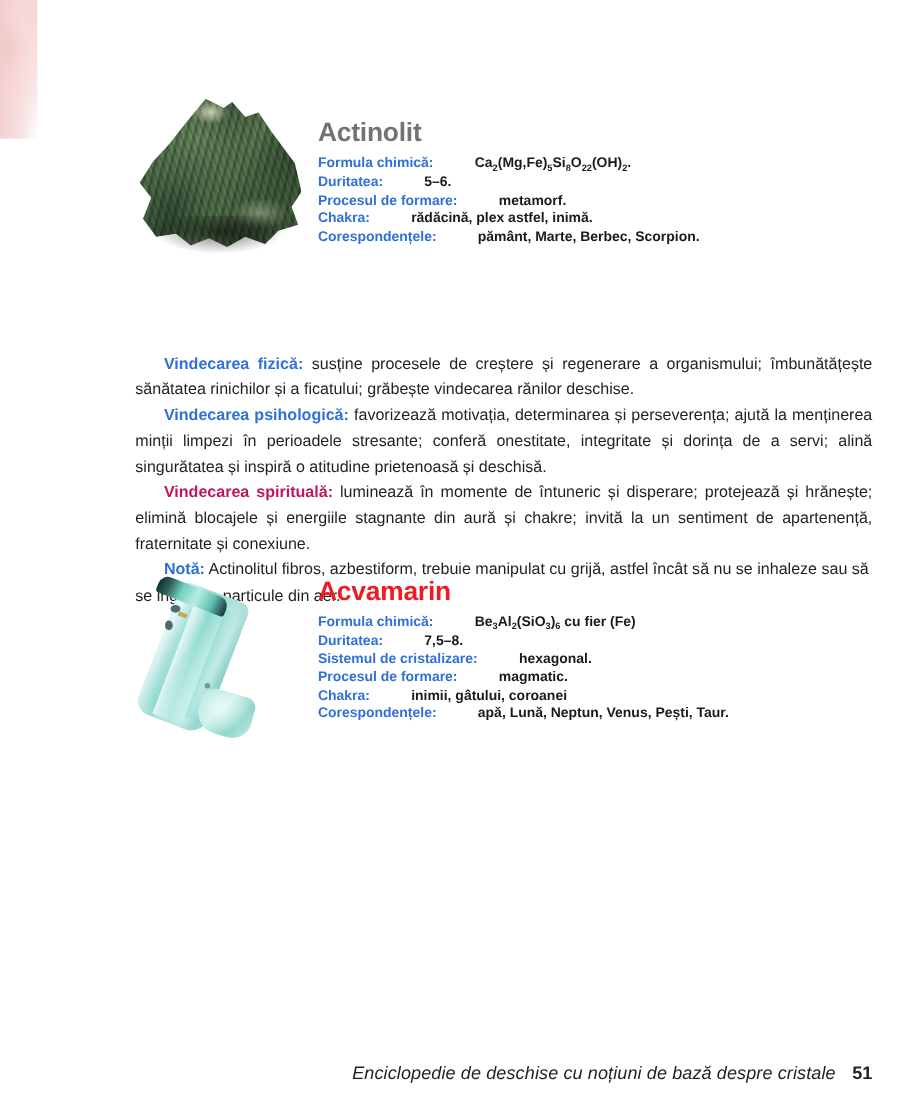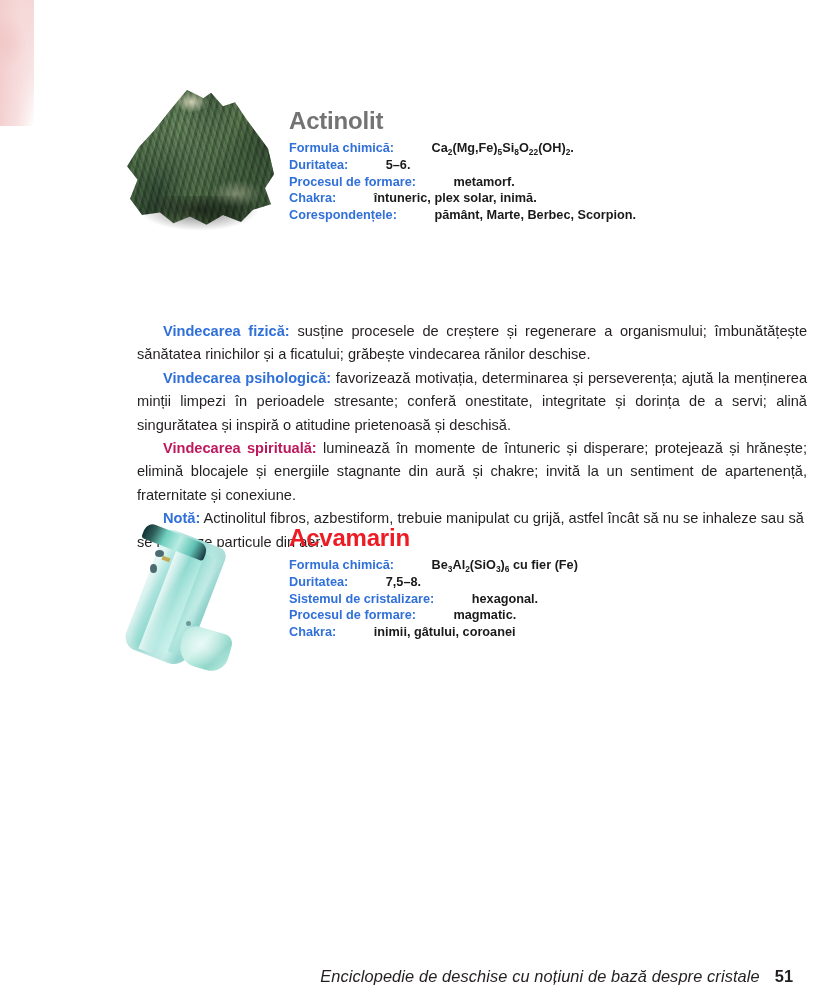--- a/index.html
+++ b/index.html
@@ -216,21 +216,20 @@
   }
   .prop .k { }
   .prop .v { color: #1a1a1a; padding-left: 34px; }
   sub { font-size: 8.4px; vertical-align: baseline; position: relative; top: 3px; }
 
   
   .prose {
     position: absolute;
     left: 123px;
     width: 670px;
-    margin-left: 14px;
   }
   #prose-actinolit { top: 240px; }
 
   .para {
     font-size: 14.6px;
     line-height: 23.4px;
     text-align: justify;
     text-justify: inter-word;
     text-indent: 26px;
     margin: 0;
@@ -291,21 +290,21 @@
         <div class="prop">
           <span class="k" style="color: rgb(48, 112, 216);">Duritatea:</span>
           <span class="v">5–6.</span>
         </div>
         <div class="prop">
           <span class="k" style="color: rgb(48, 112, 216);">Procesul de formare:</span>
           <span class="v">metamorf.</span>
         </div>
         <div class="prop">
           <span class="k" style="color: rgb(48, 112, 216);">Chakra:</span>
-          <span class="v">întuneric, plex solar, inimă.</span>
+          <span class="v">rădăcină, plex astfel, inimă.</span>
         </div>
         <div class="prop">
           <span class="k" style="color: rgb(48, 112, 216);">Corespondențele:</span>
           <span class="v">pământ, Marte, Berbec, Scorpion.</span>
         </div>
       </div>
     </div>
 
     <div class="prose" id="prose-actinolit">
       <p class="para">
@@ -356,20 +355,24 @@
           <span class="v">hexagonal.</span>
         </div>
         <div class="prop">
           <span class="k" style="color: rgb(48, 112, 216);">Procesul de formare:</span>
           <span class="v">magmatic.</span>
         </div>
         <div class="prop">
           <span class="k" style="color: rgb(48, 112, 216);">Chakra:</span>
           <span class="v">inimii, gâtului, coroanei</span>
         </div>
+        <div class="prop">
+          <span class="k" style="color: rgb(48, 112, 216);">Corespondențele:</span>
+          <span class="v">apă, Lună, Neptun, Venus, Pești, Taur.</span>
+        </div>
       </div>
     </div>
 
   </section>
 
   <div class="footer">
     <span class="ftxt">Enciclopedie de deschise cu noțiuni de bază despre cristale</span><span class="fnum">51</span>
   </div>
 
 </div>

